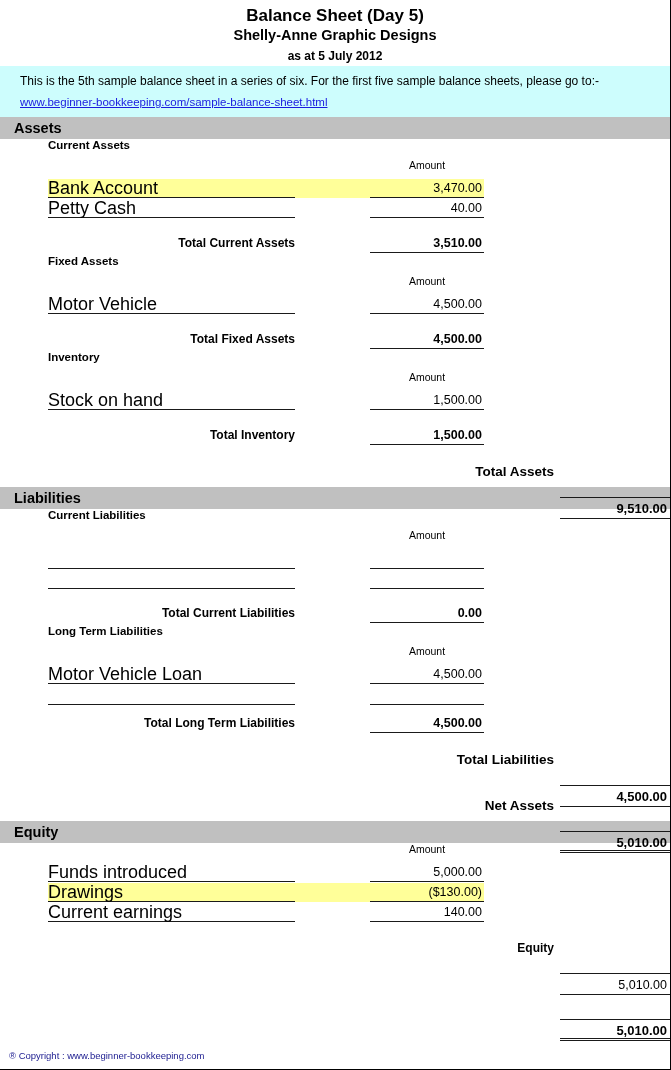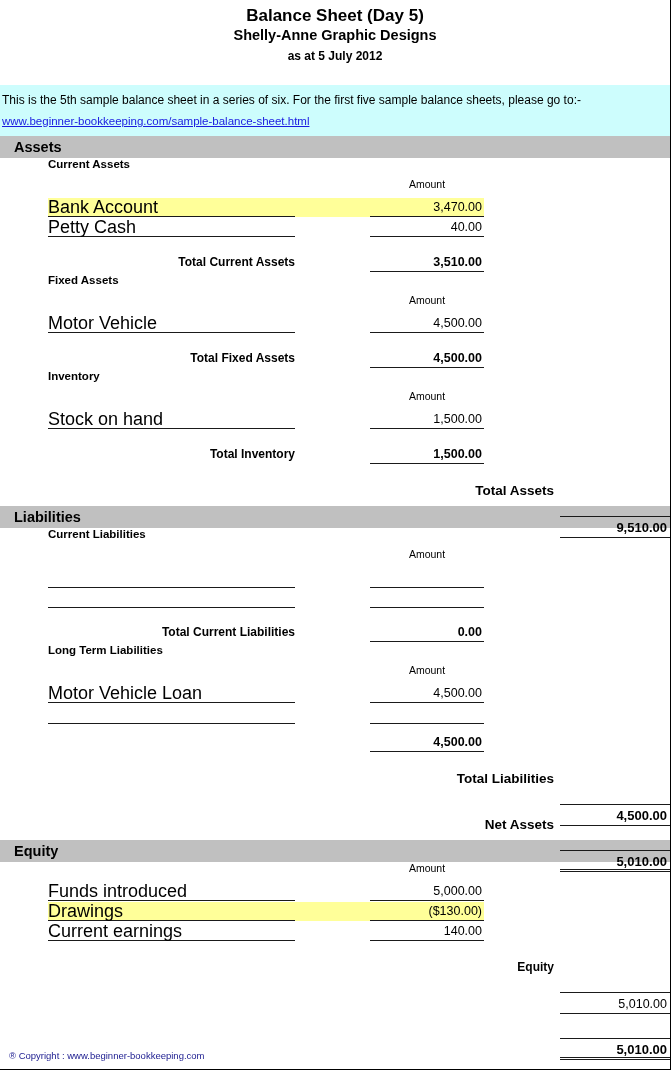--- a/index.html
+++ b/index.html
@@ -43,22 +43,22 @@
   .title-date {
     font-size: 12px;
     font-weight: bold;
     line-height: 19px;
     padding-top: 2px;
   }
 
   
   .notice {
     background: #cdfdfd;
-    margin-top: 19px;
-    padding: 6px 6px 5px 2px;
+    margin-top: 0;
+    padding: 6px 6px 5px 20px;
     font-size: 12px;
     line-height: 19px;
   }
   .notice-line1 { color: #000; }
   .notice-link {
     color: #1a1ae0;
     text-decoration: underline;
     display: inline-block;
     margin-top: 2px;
     font-size: 11.5px;
@@ -346,20 +346,21 @@
   <div class="item">
     <span class="desc">Motor Vehicle Loan</span>
     <span class="amt">4,500.00</span>
   </div>
   <div class="blank">
     <span class="bdesc"></span>
     <span class="bamt"></span>
   </div>
   <div class="spacer-sm"></div>
   <div class="total">
+    <span class="tlabel">Total Long Term Liabilities</span>
     <span class="tamt">4,500.00</span>
   </div>
 
   <div class="spacer-md"></div>
   <div class="grand">
     <span class="glabel">Total Liabilities</span>
     <span class="gamt">4,500.00</span>
   </div>
 
   <div class="spacer-lg"></div>

